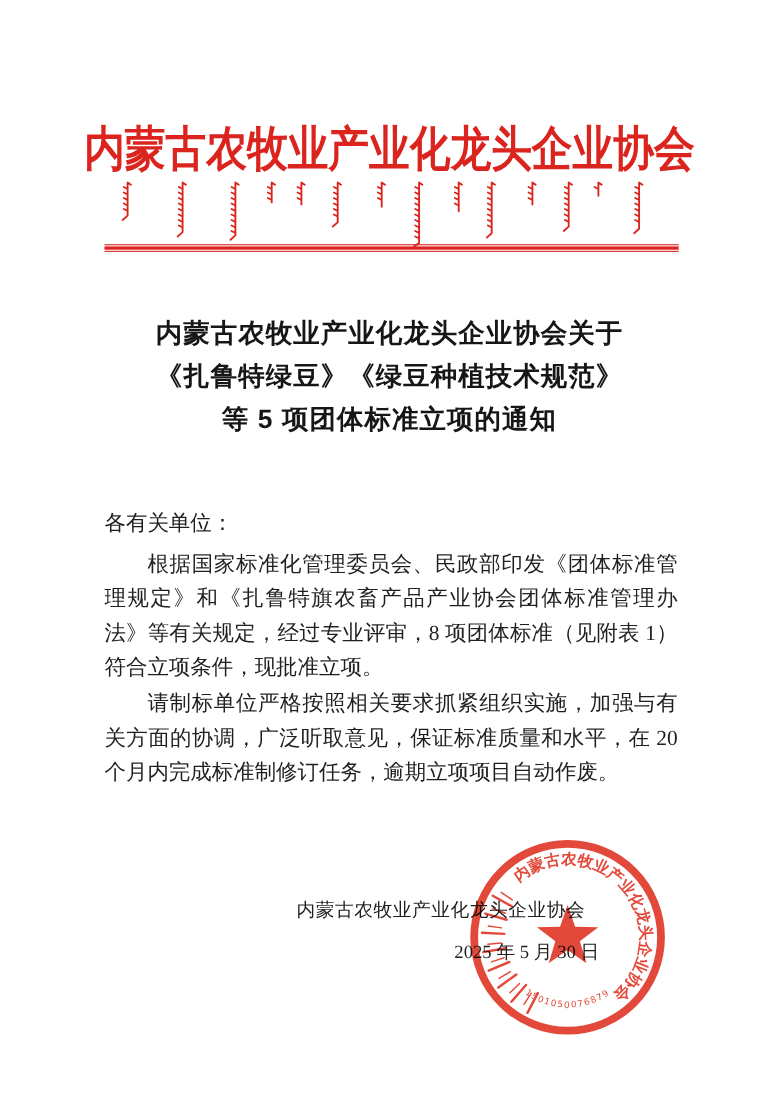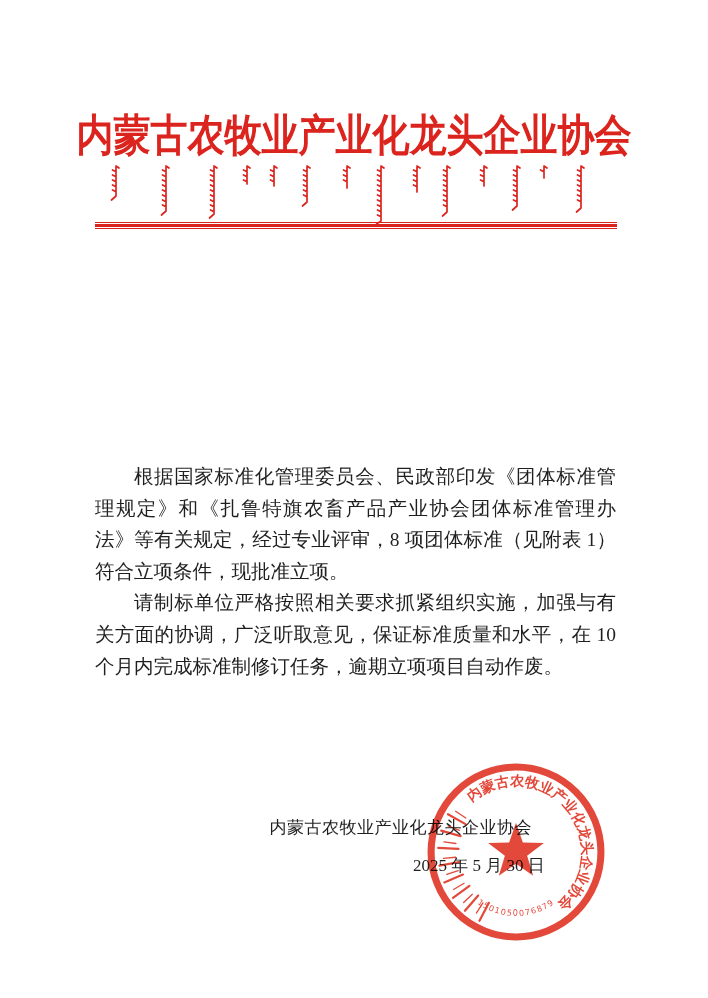--- a/index.html
+++ b/index.html
@@ -104,24 +104,30 @@
       <path d="M440 2 L443 4 M440 2 L440 14 M436.5 6 L440 7.8" fill="none" stroke="#dc241e" stroke-width="1.7" stroke-linecap="round"></path>
       <path d="M477 2 L480 4 M477 2 L477 44 M473.5 6 L477 7.8 M473.5 11 L477 12.8 M473.5 16 L477 17.8 M473.5 21 L477 22.8 M473.5 26 L477 27.8 M473.5 31 L477 32.8 M473.5 36 L477 37.8 M477 44 L472.5 48" fill="none" stroke="#dc241e" stroke-width="1.7" stroke-linecap="round"></path>
     </svg>
 
   <div class="red-rule">
     <div class="thin"></div>
     <div class="thick"></div>
     <div class="thin"></div>
   </div>
 
+  <div class="doc-title">
+    <div>内蒙古农牧业产业化龙头企业协会关于</div>
+    <div>《扎鲁特绿豆》《绿豆种植技术规范》</div>
+    <div>等 5 项团体标准立项的通知</div>
+  </div>
 
   <div class="body-text">
+    <p class="salutation">各有关单位：</p>
     <p class="para">根据国家标准化管理委员会、民政部印发《团体标准管理规定》和《扎鲁特旗农畜产品产业协会团体标准管理办法》等有关规定，经过专业评审，8 项团体标准（见附表 1）符合立项条件，现批准立项。</p>
-    <p class="para">请制标单位严格按照相关要求抓紧组织实施，加强与有关方面的协调，广泛听取意见，保证标准质量和水平，在 10 个月内完成标准制修订任务，逾期立项项目自动作废。</p>
+    <p class="para">请制标单位严格按照相关要求抓紧组织实施，加强与有关方面的协调，广泛听取意见，保证标准质量和水平，在 20 个月内完成标准制修订任务，逾期立项项目自动作废。</p>
   </div>
 
   <div class="sign-org">内蒙古农牧业产业化龙头企业协会</div>
   <div class="sign-date">2025 年 5 月 30 日</div>
 
   <svg class="seal" id="seal-svg" viewBox="0 0 182 182">
     <g opacity="0.88">
       <circle cx="91" cy="91" r="84" fill="none" stroke="#e0301f" stroke-width="7"></circle>
       <path id="seal-arc-top" d="M 44.3 44.3 A 66 66 0 1 1 128.9 145.1" fill="none"></path>
       <path id="seal-arc-bottom" d="M 38.3 128 A 66 66 0 0 0 143.7 128" fill="none"></path>

